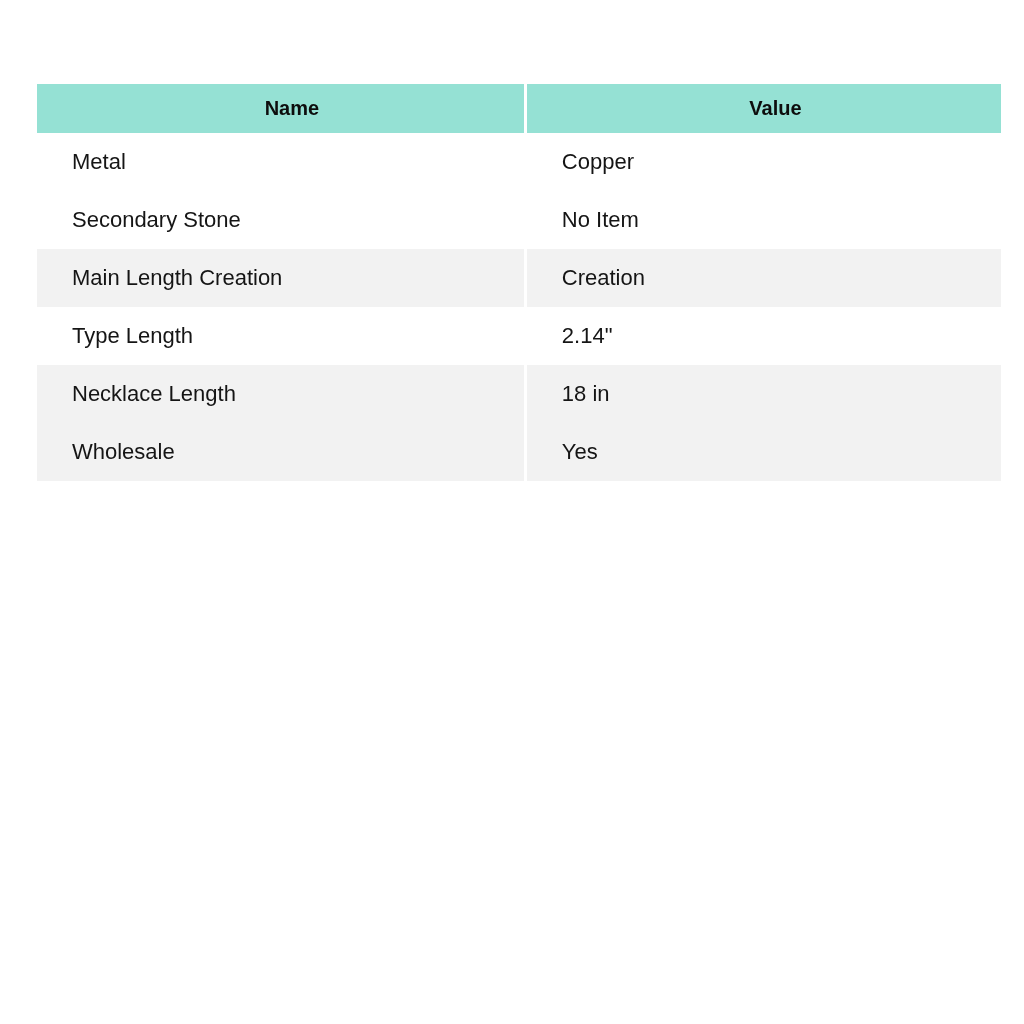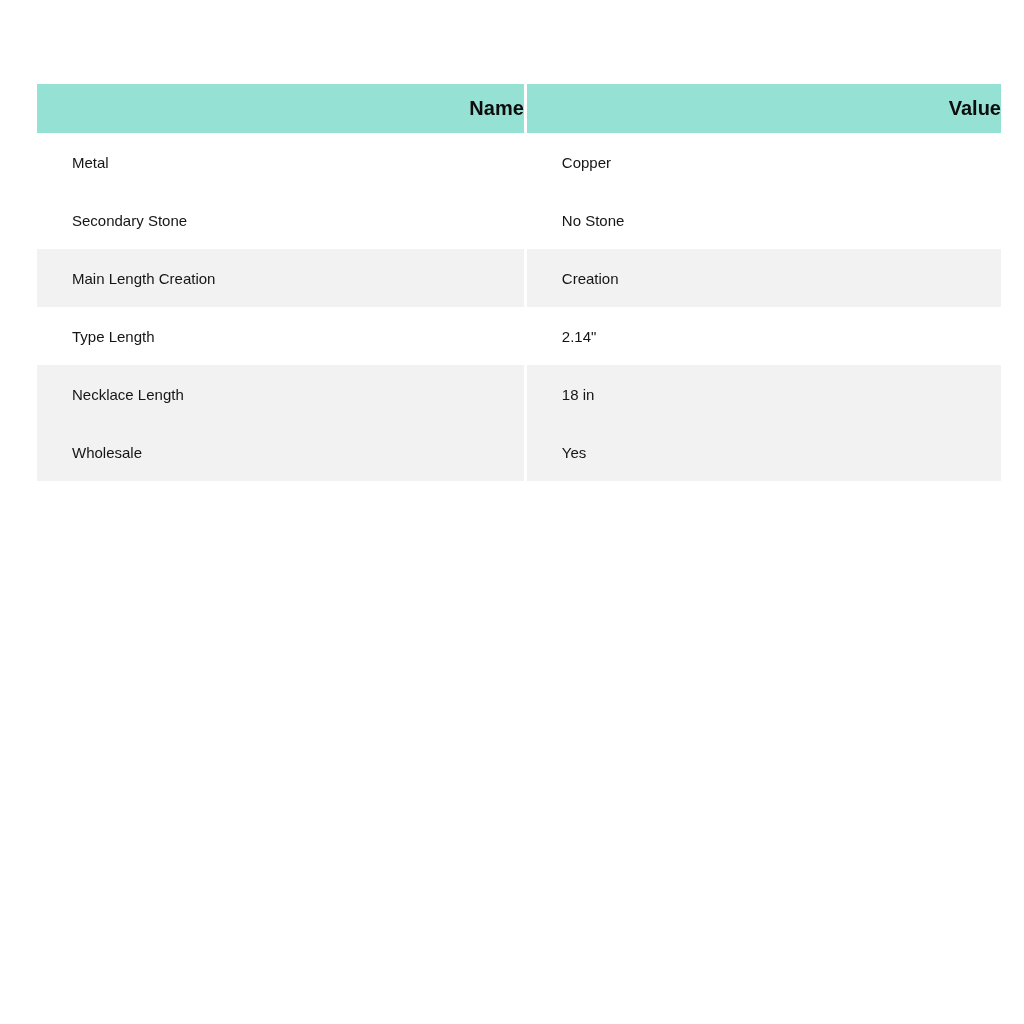--- a/index.html
+++ b/index.html
@@ -32,32 +32,32 @@
     border-collapse: separate;
     border-spacing: 0;
     table-layout: fixed;
   }
   table.spec-table col.name-col  { width: 50.5%; }
   table.spec-table col.value-col { width: 49.5%; }
 
   table.spec-table th {
     background: var(--header-bg);
     height: 49px;
-    text-align: right;
+    text-align: center;
     vertical-align: middle;
-    padding: 0 0 0 35px;
+    padding: 0 12px 0 35px;
     font-size: 20px;
     font-weight: 700;
     color: #0d0d0d;
   }
   table.spec-table td {
     height: 58px;
     vertical-align: middle;
     padding: 0 0 0 35px;
-    font-size: 15px;
+    font-size: 22px;
     font-weight: 400;
     background: #ffffff;
   }
   table.spec-table tr.alt td {
     background: var(--row-alt-bg);
   }
   table.spec-table th.value-head,
   table.spec-table td.value-cell {
     border-left: 3px solid var(--divider-color);
   }
@@ -77,21 +77,21 @@
         <th class="value-head">Value</th>
       </tr>
     </thead>
     <tbody>
         <tr>
           <td>Metal</td>
           <td class="value-cell">Copper</td>
         </tr>
         <tr>
           <td>Secondary Stone</td>
-          <td class="value-cell">No Stone</td>
+          <td class="value-cell">No Item</td>
         </tr>
         <tr class="alt">
           <td>Main Length Creation</td>
           <td class="value-cell">Creation</td>
         </tr>
         <tr>
           <td>Type Length</td>
           <td class="value-cell">2.14"</td>
         </tr>
         <tr class="alt">

